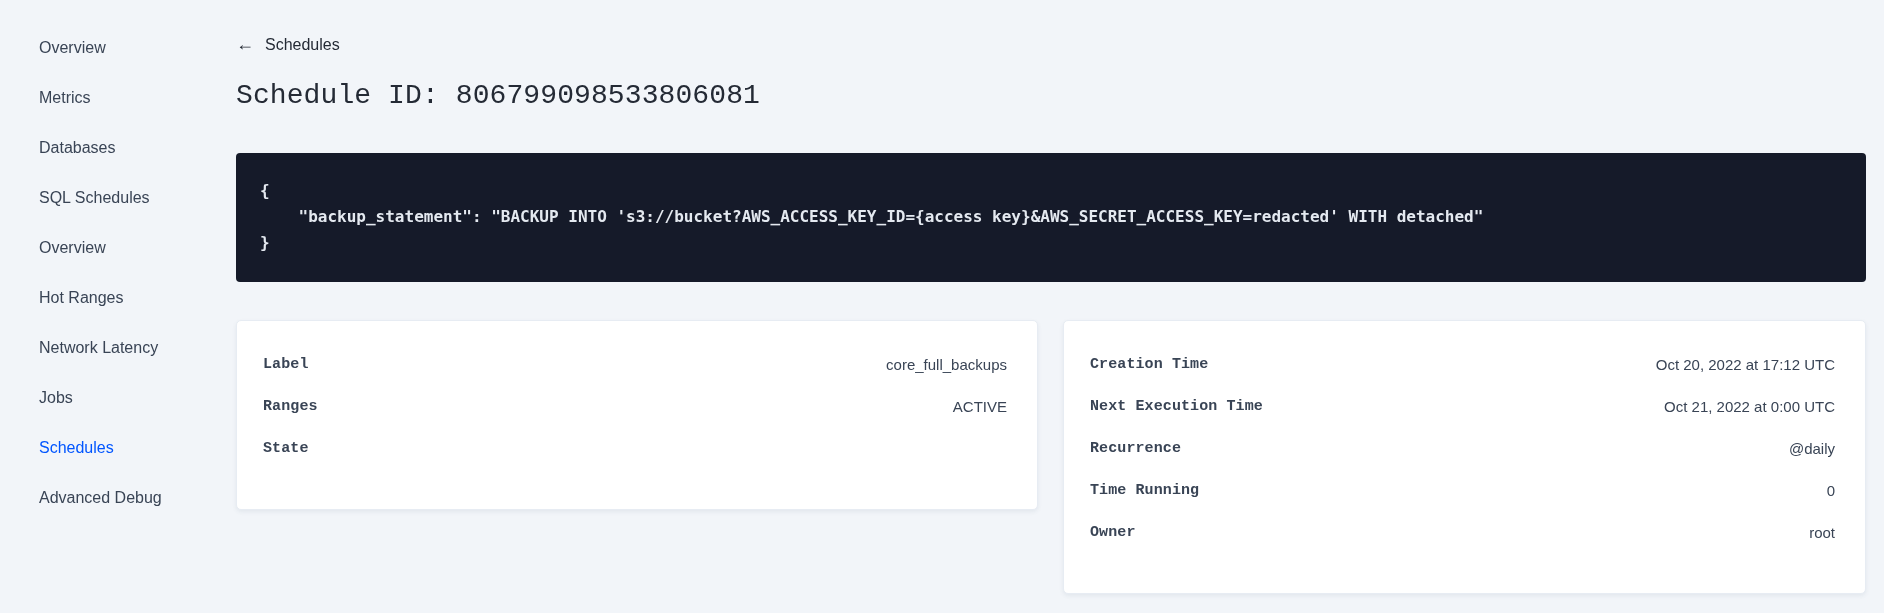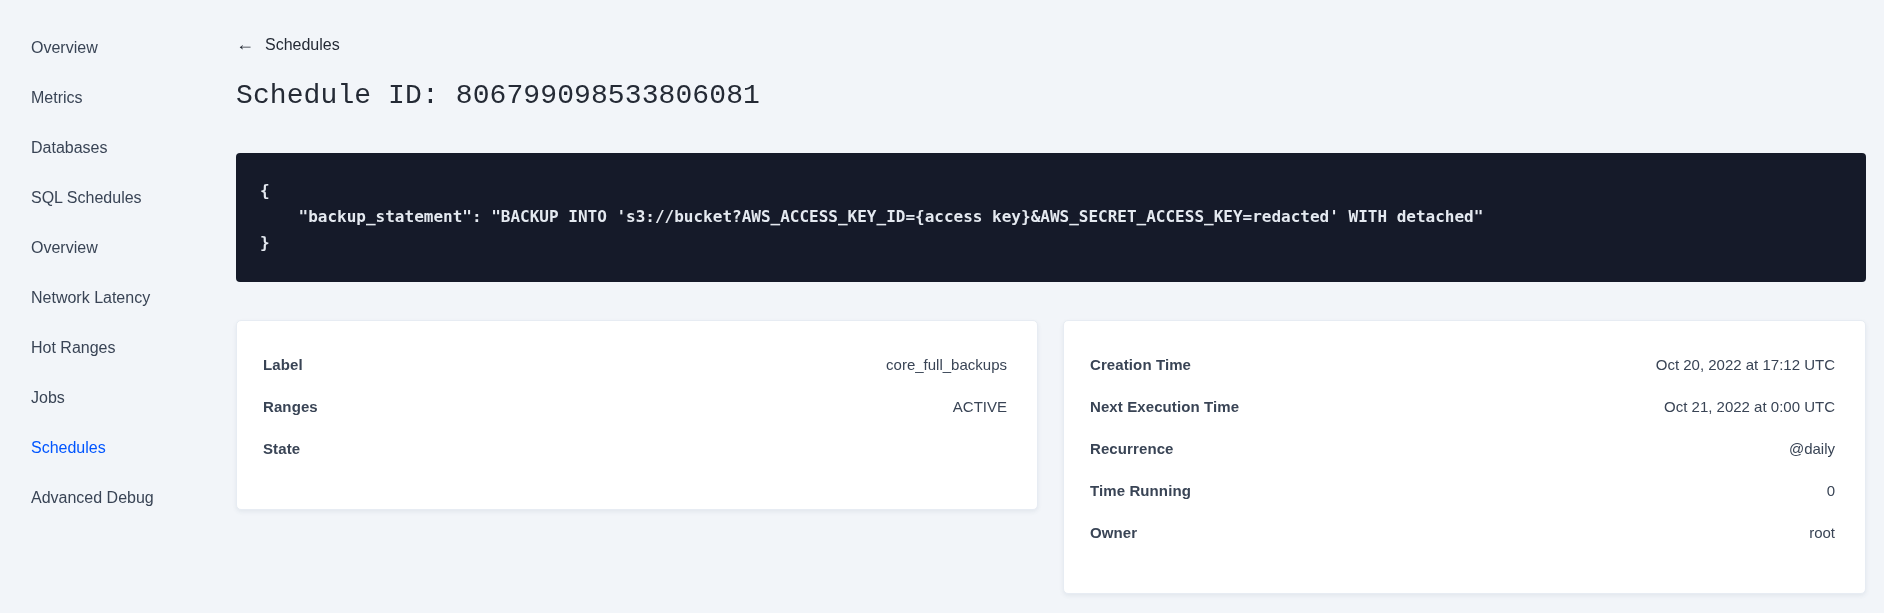--- a/index.html
+++ b/index.html
@@ -17,21 +17,21 @@
     font-family: "Liberation Sans", "DejaVu Sans", sans-serif;
     background: var(--bg);
     color: var(--ink);
     overflow: hidden;
   }
   .app { position: relative; width: 1884px; height: 613px; }
 
   
   .sidebar {
     position: absolute;
-    left: 0; top: 0; bottom: 0;
+    left: 8px; top: 0; bottom: 0;
     width: 236px;
     padding-top: 23px;
     padding-left: 31px;
   }
   .nav-item {
     height: 50px;
     display: flex;
     align-items: center;
     font-size: 16px;
     color: var(--ink);
@@ -103,20 +103,21 @@
     height: 42px;
     display: flex;
     align-items: center;
     justify-content: space-between;
   }
   .row-label {
     font-size: 15px;
     font-weight: bold;
     color: var(--ink);
     letter-spacing: 0.1px;
+    font-family: Liberation Mono, monospace;
   }
   .row-value {
     font-size: 15px;
     font-weight: normal;
     color: var(--ink);
     text-align: right;
   }
 </style>
 </head>
 <body>
@@ -128,23 +129,23 @@
       <div class="nav-item">Overview</div>
 
       <div class="nav-item">Metrics</div>
 
       <div class="nav-item">Databases</div>
 
       <div class="nav-item">SQL Schedules</div>
 
       <div class="nav-item">Overview</div>
 
+      <div class="nav-item">Hot Ranges</div>
+
       <div class="nav-item">Network Latency</div>
-
-      <div class="nav-item">Hot Ranges</div>
 
       <div class="nav-item">Jobs</div>
 
       <div class="nav-item active">Schedules</div>
 
       <div class="nav-item">Advanced Debug</div>
     </nav>
 
   <main class="content">
 

